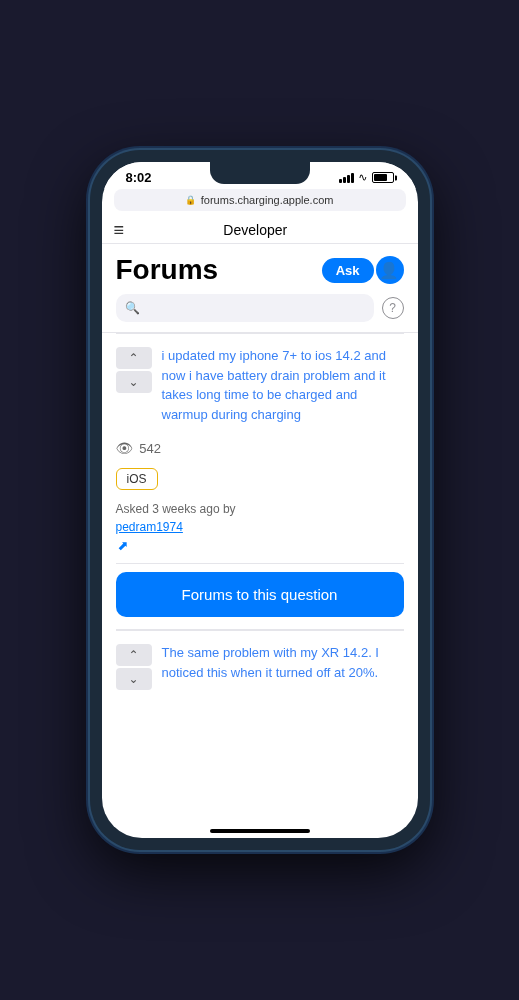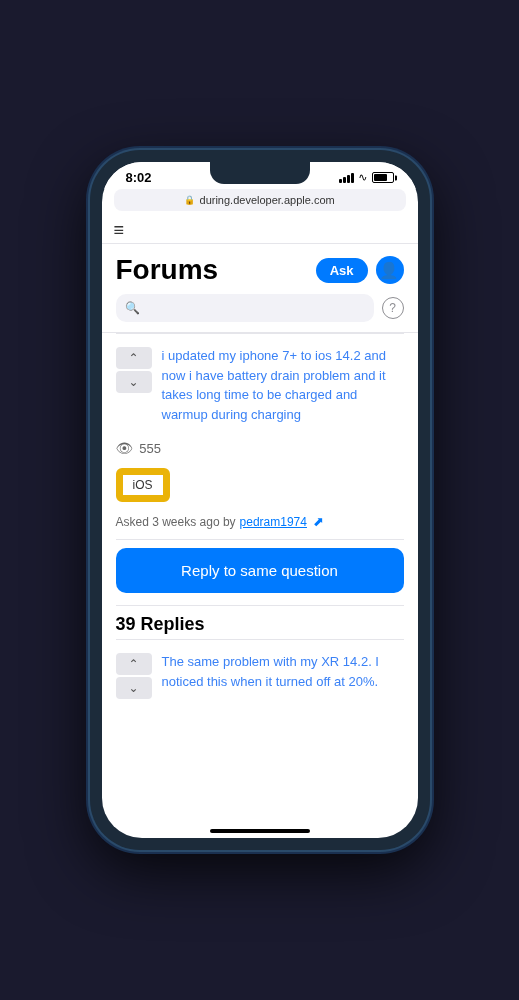--- a/index.html
+++ b/index.html
@@ -191,21 +191,21 @@
 
     .forums-title {
       font-size: 28px;
       font-weight: 700;
       color: #000;
     }
 
     .forums-actions {
       display: flex;
       align-items: center;
-      gap: 8px;
+      gap: 2px;
     }
 
     .ask-button {
       background: #007aff;
       color: #fff;
       border: none;
       border-radius: 14px;
       padding: 5px 14px;
       font-size: 13px;
       font-weight: 600;
@@ -347,34 +347,35 @@
       font-size: 13px;
       color: #666;
     }
 
     .tags-area {
       padding: 4px 14px 8px;
     }
 
     .tag {
       display: inline-block;
-      border: 7px solid #eab308;
+      border: 1px solid #eab308;
       border-radius: 6px;
       padding: 3px 10px;
       font-size: 12px;
       color: #333;
     }
 
     .asked-line {
       padding: 4px 14px 10px;
       font-size: 12px;
       color: #666;
       display: flex;
-      align-items: flex-end;
+      align-items: flex-start;
       gap: 4px;
+      flex-direction: column;
     }
 
     .asked-link {
       color: #007aff;
       cursor: pointer;
       text-decoration: underline;
     }
 
     .share-icon {
       color: #007aff;
@@ -448,25 +449,29 @@
         </div>
         <span class="wifi-icon">∿</span>
         <div class="battery-icon">
           <div class="battery-fill"></div>
         </div>
       </div>
     </div>
 
     <div class="address-bar">
       <span class="address-bar-lock">🔒</span>
-      <span class="address-bar-text">during.developer.apple.com</span>
+      <span class="address-bar-text">forums.charging.apple.com</span>
     </div>
 
     <div class="nav-bar">
       <span class="nav-hamburger">≡</span>
+      <div class="nav-logo">
+        <span class="apple-logo"></span>
+        <span>Developer</span>
+      </div>
       <div style="width:24px"></div>
     </div>
 
     <div class="content">
 
       
       <div class="forums-header">
         <span class="forums-title">Forums</span>
         <div class="forums-actions">
           <button class="ask-button">Ask</button>
@@ -493,46 +498,43 @@
         <div class="vote-control">
           <div class="vote-btn">⌃</div>
           <div class="vote-btn">⌄</div>
         </div>
         <div class="post-body">i updated my iphone 7+ to ios 14.2 and now i have battery drain problem and it takes long time to be charged and warmup during charging</div>
       </div>
 
       
       <div class="post-meta">
         <span class="eye-icon">👁</span>
-        <span class="view-count">555</span>
+        <span class="view-count">542</span>
       </div>
 
       
       <div class="tags-area">
         <span class="tag">iOS</span>
       </div>
 
       
       <div class="asked-line">
         <span>Asked 3 weeks ago by</span>
         <span class="asked-link">pedram1974</span>
         <span class="share-icon">⬈</span>
       </div>
 
       <div class="thread-divider"></div>
 
       
-      <button class="reply-button">Reply to same question</button>
+      <button class="reply-button">Forums to this question</button>
 
       <div class="thread-divider"></div>
 
       
-      <div class="replies-section">
-        <div class="replies-heading">39 Replies</div>
-      </div>
 
       <div class="thread-divider"></div>
 
       
       <div class="reply-post-area">
         <div class="vote-control">
           <div class="vote-btn">⌃</div>
           <div class="vote-btn">⌄</div>
         </div>
         <div class="post-body">The same problem with my XR 14.2. I noticed this when it turned off at 20%.</div>

